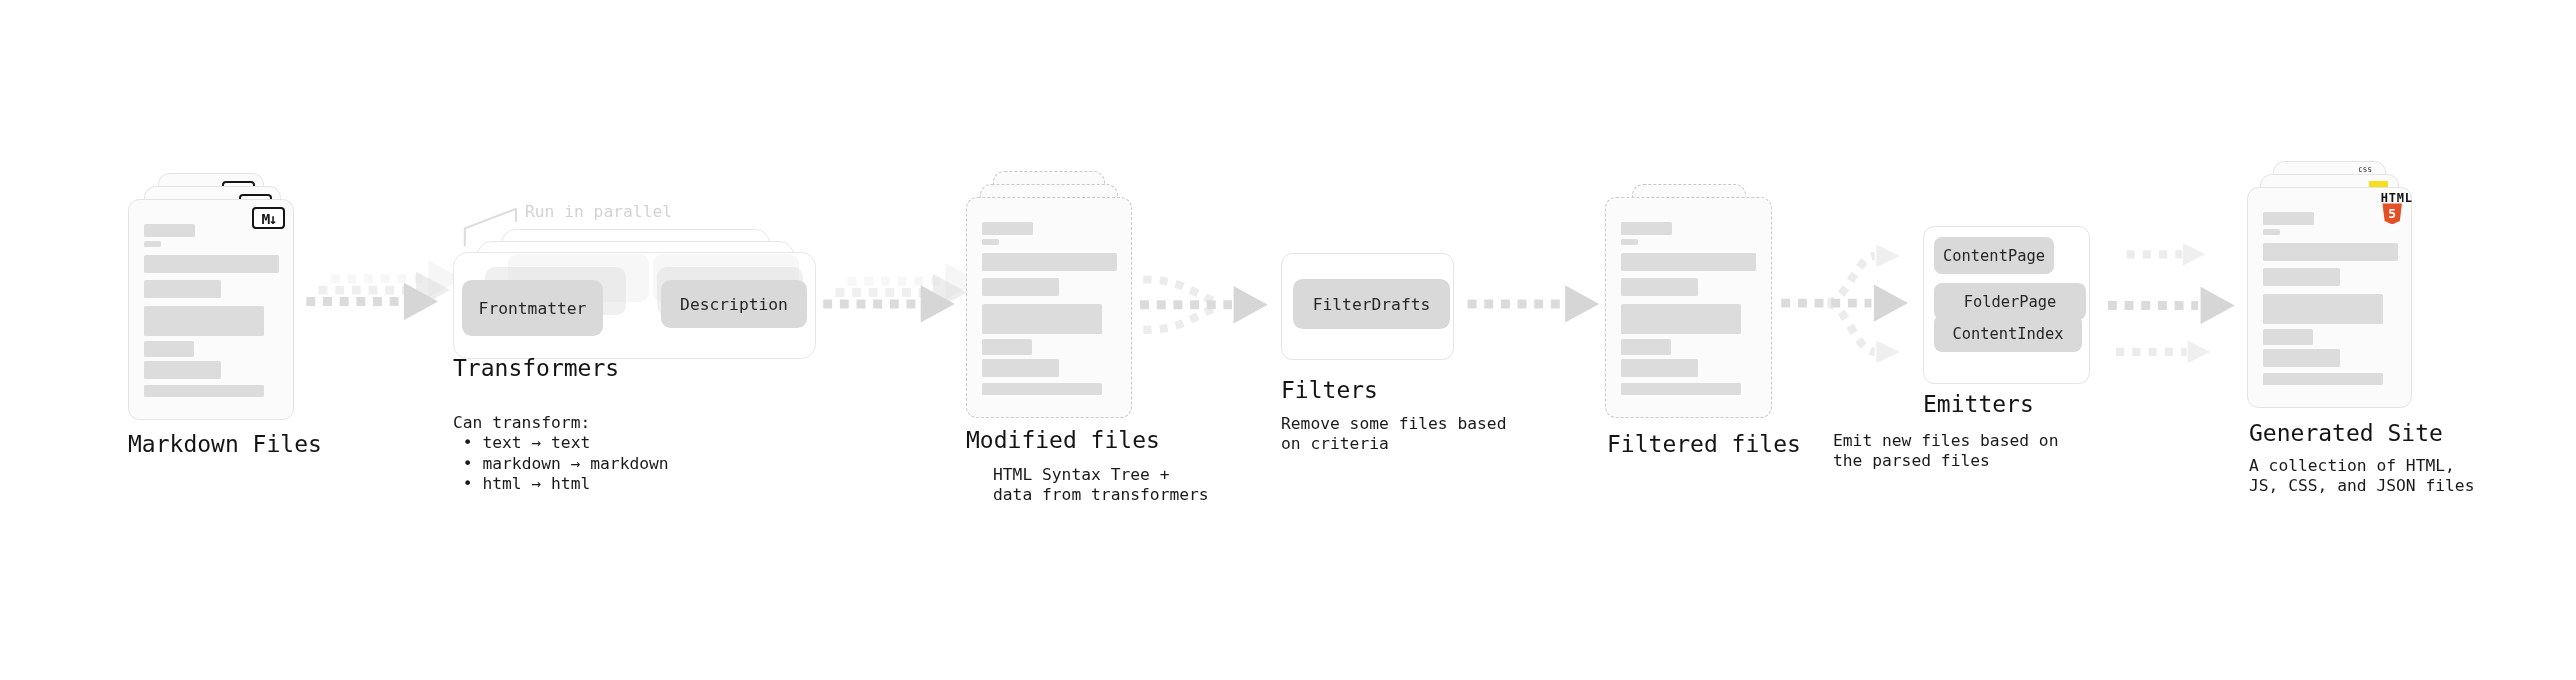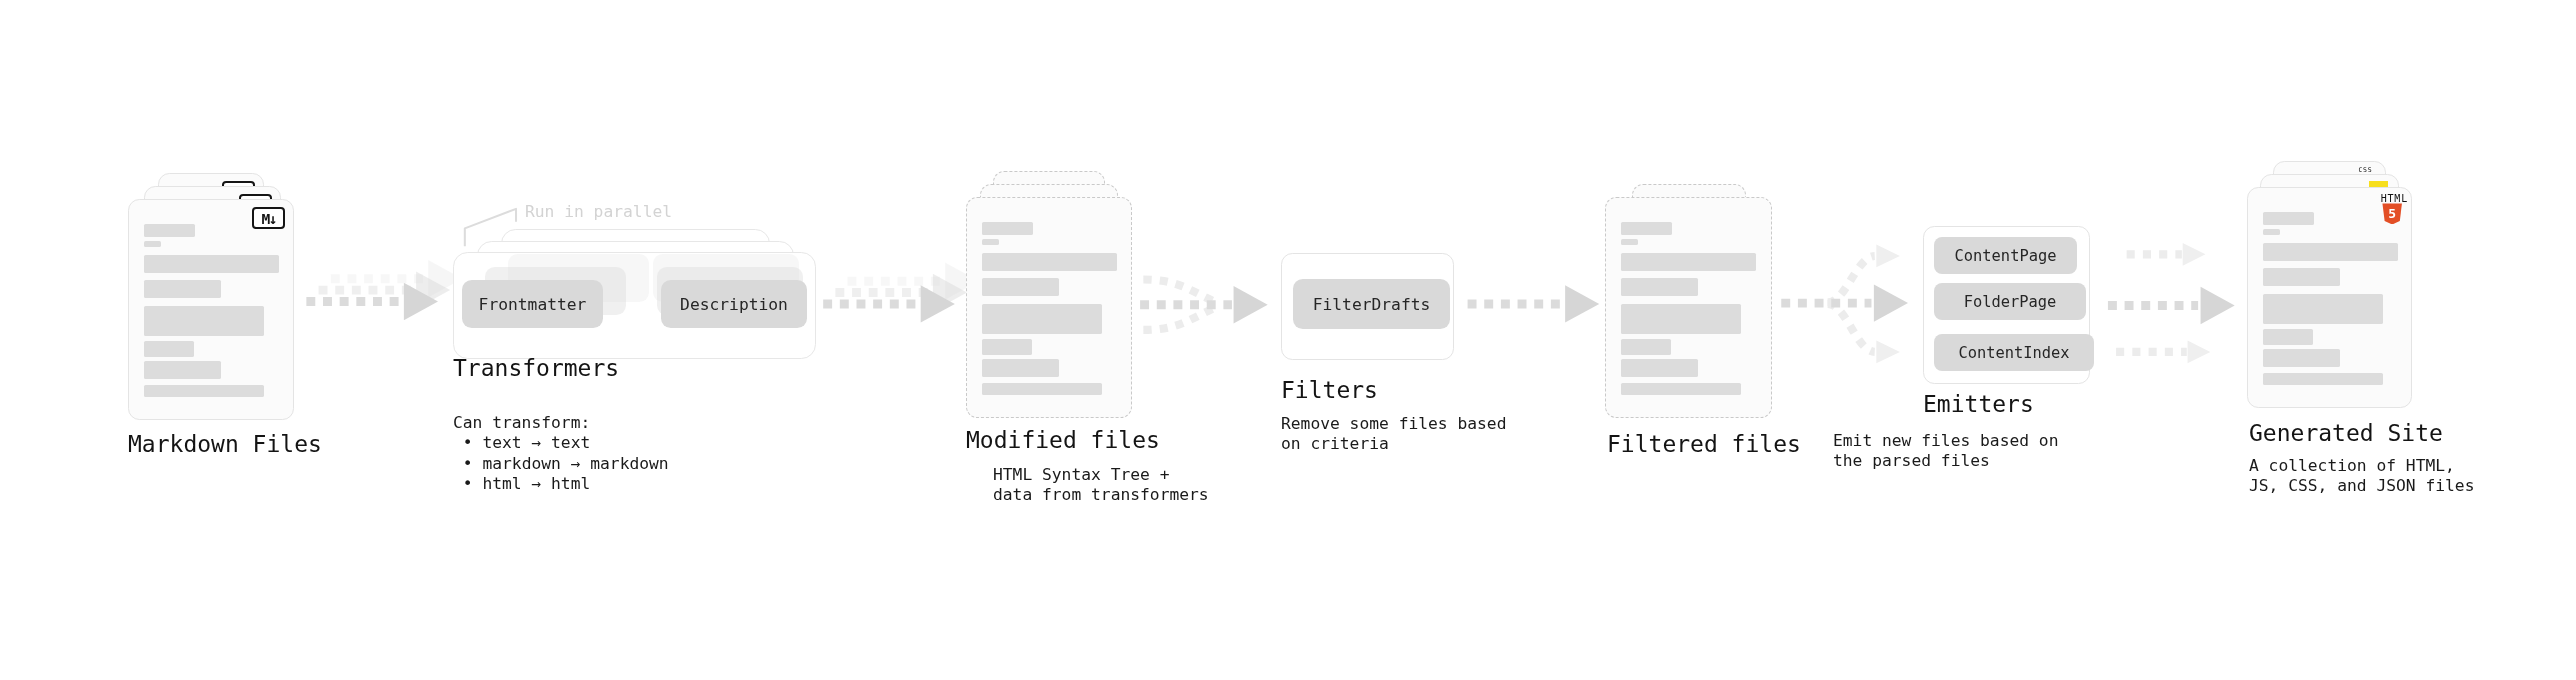--- a/index.html
+++ b/index.html
@@ -32,21 +32,21 @@
               justify-content:center;font-size:16.3px;color:#262626;box-sizing:border-box;white-space:nowrap}
   .plugin-btn.ghost1{opacity:.4}
   .plugin-btn.ghost2{opacity:.2}
   .emit-btn{font-size:15.4px;border-radius:8.1px}
 
   .stage-label{position:absolute;font-size:23px;color:#141414;white-space:nowrap}
   .stage-desc{position:absolute;font-size:16.3px;line-height:20.3px;white-space:pre-wrap;color:#1a1a1a}
   .callout-text{position:absolute;font-size:16.3px;color:#d3d3d3;white-space:nowrap}
 
   .html5-badge{position:absolute;top:6.5px;right:7.3px;width:23px;text-align:center}
-  .html5-word{font-size:10px;font-weight:normal;letter-spacing:0.8px;color:#111;line-height:7.3px}
+  .html5-word{font-size:12px;font-weight:bold;letter-spacing:0.8px;color:#111;line-height:7.3px}
   .html5-shield{width:19.5px;height:21px;margin:1.6px auto 0;background:#e34f26;
                 clip-path:polygon(0 0,100% 0,89% 84%,50% 100%,11% 84%);
                 color:#fff;font-size:13px;font-weight:bold;line-height:21px;text-align:center}
   .js-badge{position:absolute;top:5.7px;right:9.8px;width:19.5px;height:13px;background:#f7df1e}
   .css-badge{position:absolute;top:4.9px;right:9.8px;width:19.5px;text-align:center}
   .css-word{font-size:6.5px;font-weight:normal;color:#111;line-height:6.5px;letter-spacing:0.8px}
   .css-bar{height:3.3px;background:#2e6ff2;margin-top:1.6px;border-radius:0.8px}
 </style>
 </head>
 <body>
@@ -137,21 +137,21 @@
     <div class="stage-label" style="left:128px;top:431px">Markdown Files</div>
   </div>
 
   <div>
     <div class="tf-box" style="left:501px;top:229px;width:269px;height:106px"></div>
     <div class="tf-box" style="left:477px;top:241px;width:317px;height:106px"></div>
     <div class="tf-box" style="left:453px;top:252px;width:363px;height:107px"></div>
 
     <div class="plugin-btn ghost2" style="left:508px;top:254px;width:141px;height:48px"></div>
     <div class="plugin-btn ghost1" style="left:485px;top:267px;width:141px;height:48px"></div>
-    <div class="plugin-btn" style="left:462px;top:280px;width:141px;height:48px">Frontmatter</div>
+    <div class="plugin-btn" style="left:462px;top:280px;width:141px;height:56px">Frontmatter</div>
 
     <div class="plugin-btn ghost2" style="left:653px;top:254px;width:146px;height:48px"></div>
     <div class="plugin-btn ghost1" style="left:657px;top:267px;width:146px;height:48px"></div>
     <div class="plugin-btn" style="left:661px;top:280px;width:146px;height:48px">Description</div>
 
     <div class="callout-text" style="left:525px;top:202px">Run in parallel</div>
     <div class="stage-label" style="left:453px;top:355px">Transformers</div>
     <div class="stage-desc" style="left:453px;top:413px">Can transform:
  • text → text
  • markdown → markdown
@@ -198,23 +198,23 @@
           <i class="sk sk6"></i>
           <i class="sk sk7"></i>
           <i class="sk sk8"></i>
       </div>
     </div>
     <div class="stage-label" style="left:1607px;top:431px">Filtered files</div>
   </div>
 
   <div>
     <div class="panel" style="left:1923px;top:226px;width:167px;height:158px"></div>
-    <div class="plugin-btn emit-btn" style="left:1934px;top:237px;width:143px;height:37px">ContentPage</div>
+    <div class="plugin-btn emit-btn" style="left:1934px;top:237px;width:120px;height:37px">ContentPage</div>
     <div class="plugin-btn emit-btn" style="left:1934px;top:283px;width:152px;height:37px">FolderPage</div>
-    <div class="plugin-btn emit-btn" style="left:1934px;top:334px;width:160px;height:37px">ContentIndex</div>
+    <div class="plugin-btn emit-btn" style="left:1934px;top:315px;width:148px;height:37px">ContentIndex</div>
     <div class="stage-label" style="left:1923px;top:391px">Emitters</div>
     <div class="stage-desc" style="left:1833px;top:431px">Emit new files based on
 the parsed files</div>
   </div>
 
   <div>
     <div class="file-card" style="left:2273px;top:161px;width:113px">
       <div class="css-badge">
         <div class="css-word">CSS</div>
         <div class="css-bar"></div>

